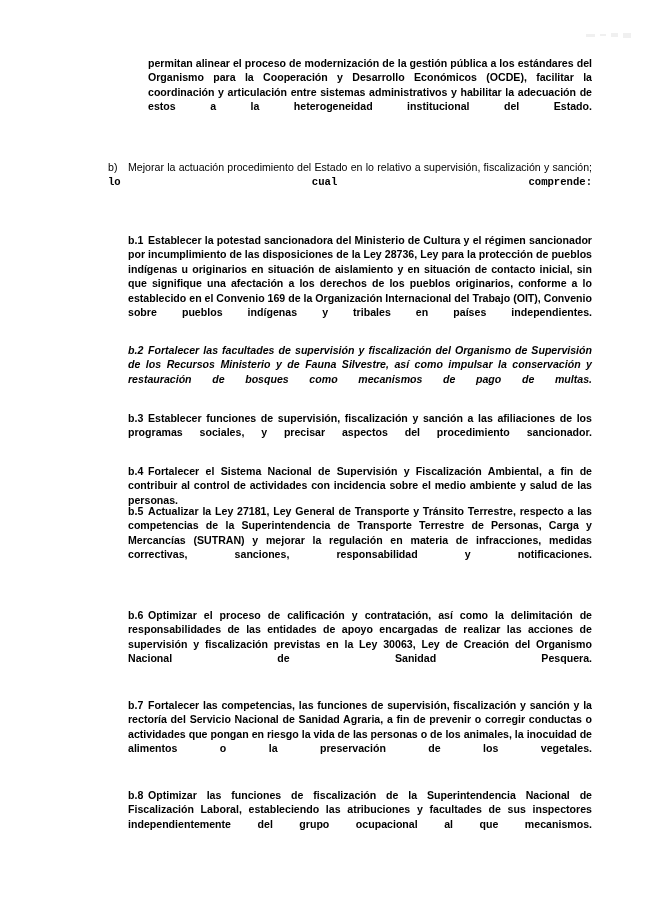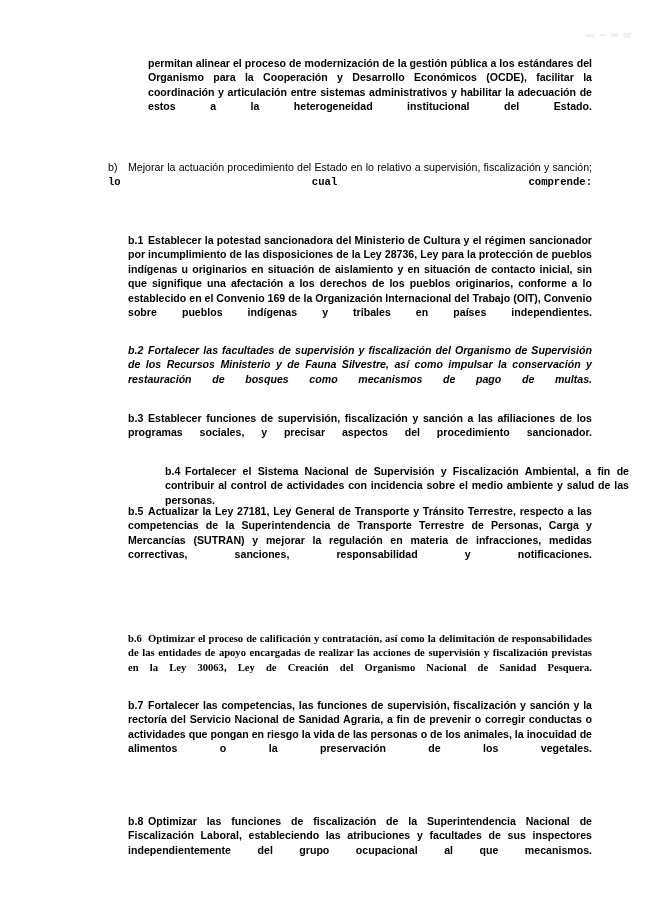--- a/index.html
+++ b/index.html
@@ -146,39 +146,39 @@
     <div class="para item-sub" style="top:343px;font-style:italic;">
       <span class="marker">b.2</span>
       <span class="body">Fortalecer las facultades de supervisión y fiscalización del Organismo de Supervisión de los Recursos Ministerio y de Fauna Silvestre, así como impulsar la conservación y restauración de bosques como mecanismos de pago de multas.</span>
     </div>
 
     <div class="para item-sub" style="top:411px;">
       <span class="marker">b.3</span>
       <span class="body">Establecer funciones de supervisión, fiscalización y sanción a las afiliaciones de los programas sociales, y precisar aspectos del procedimiento sancionador.</span>
     </div>
 
-    <div class="para item-sub" style="top:464px;margin-left:37px;">
+    <div class="para item-sub" style="top:464px;">
       <span class="marker">b.4</span>
       <span class="body">Fortalecer el Sistema Nacional de Supervisión y Fiscalización Ambiental, a fin de contribuir al control de actividades con incidencia sobre el medio ambiente y salud de las personas.</span>
     </div>
 
     <div class="para item-sub" style="top:504px;">
       <span class="marker">b.5</span>
       <span class="body">Actualizar la Ley 27181, Ley General de Transporte y Tránsito Terrestre, respecto a las competencias de la Superintendencia de Transporte Terrestre de Personas, Carga y Mercancías (SUTRAN) y mejorar la regulación en materia de infracciones, medidas correctivas, sanciones, responsabilidad y notificaciones.</span>
     </div>
 
-    <div class="para item-sub" style="top:632px;font-family:Liberation Serif, serif;">
+    <div class="para item-sub" style="top:608px;">
       <span class="marker">b.6</span>
       <span class="body">Optimizar el proceso de calificación y contratación, así como la delimitación de responsabilidades de las entidades de apoyo encargadas de realizar las acciones de supervisión y fiscalización previstas en la Ley 30063, Ley de Creación del Organismo Nacional de Sanidad Pesquera.</span>
     </div>
 
     <div class="para item-sub" style="top:698px;">
       <span class="marker">b.7</span>
       <span class="body">Fortalecer las competencias, las funciones de supervisión, fiscalización y sanción y la rectoría del Servicio Nacional de Sanidad Agraria, a fin de prevenir o corregir conductas o actividades que pongan en riesgo la vida de las personas o de los animales, la inocuidad de alimentos o la preservación de los vegetales.</span>
     </div>
 
-    <div class="para item-sub" style="top:788px;margin-top:26px;">
+    <div class="para item-sub" style="top:788px;">
       <span class="marker">b.8</span>
       <span class="body">Optimizar las funciones de fiscalización de la Superintendencia Nacional de Fiscalización Laboral, estableciendo las atribuciones y facultades de sus inspectores independientemente del grupo ocupacional al que mecanismos.</span>
     </div>
 
   </div>
 </div>
 
 </body></html>

